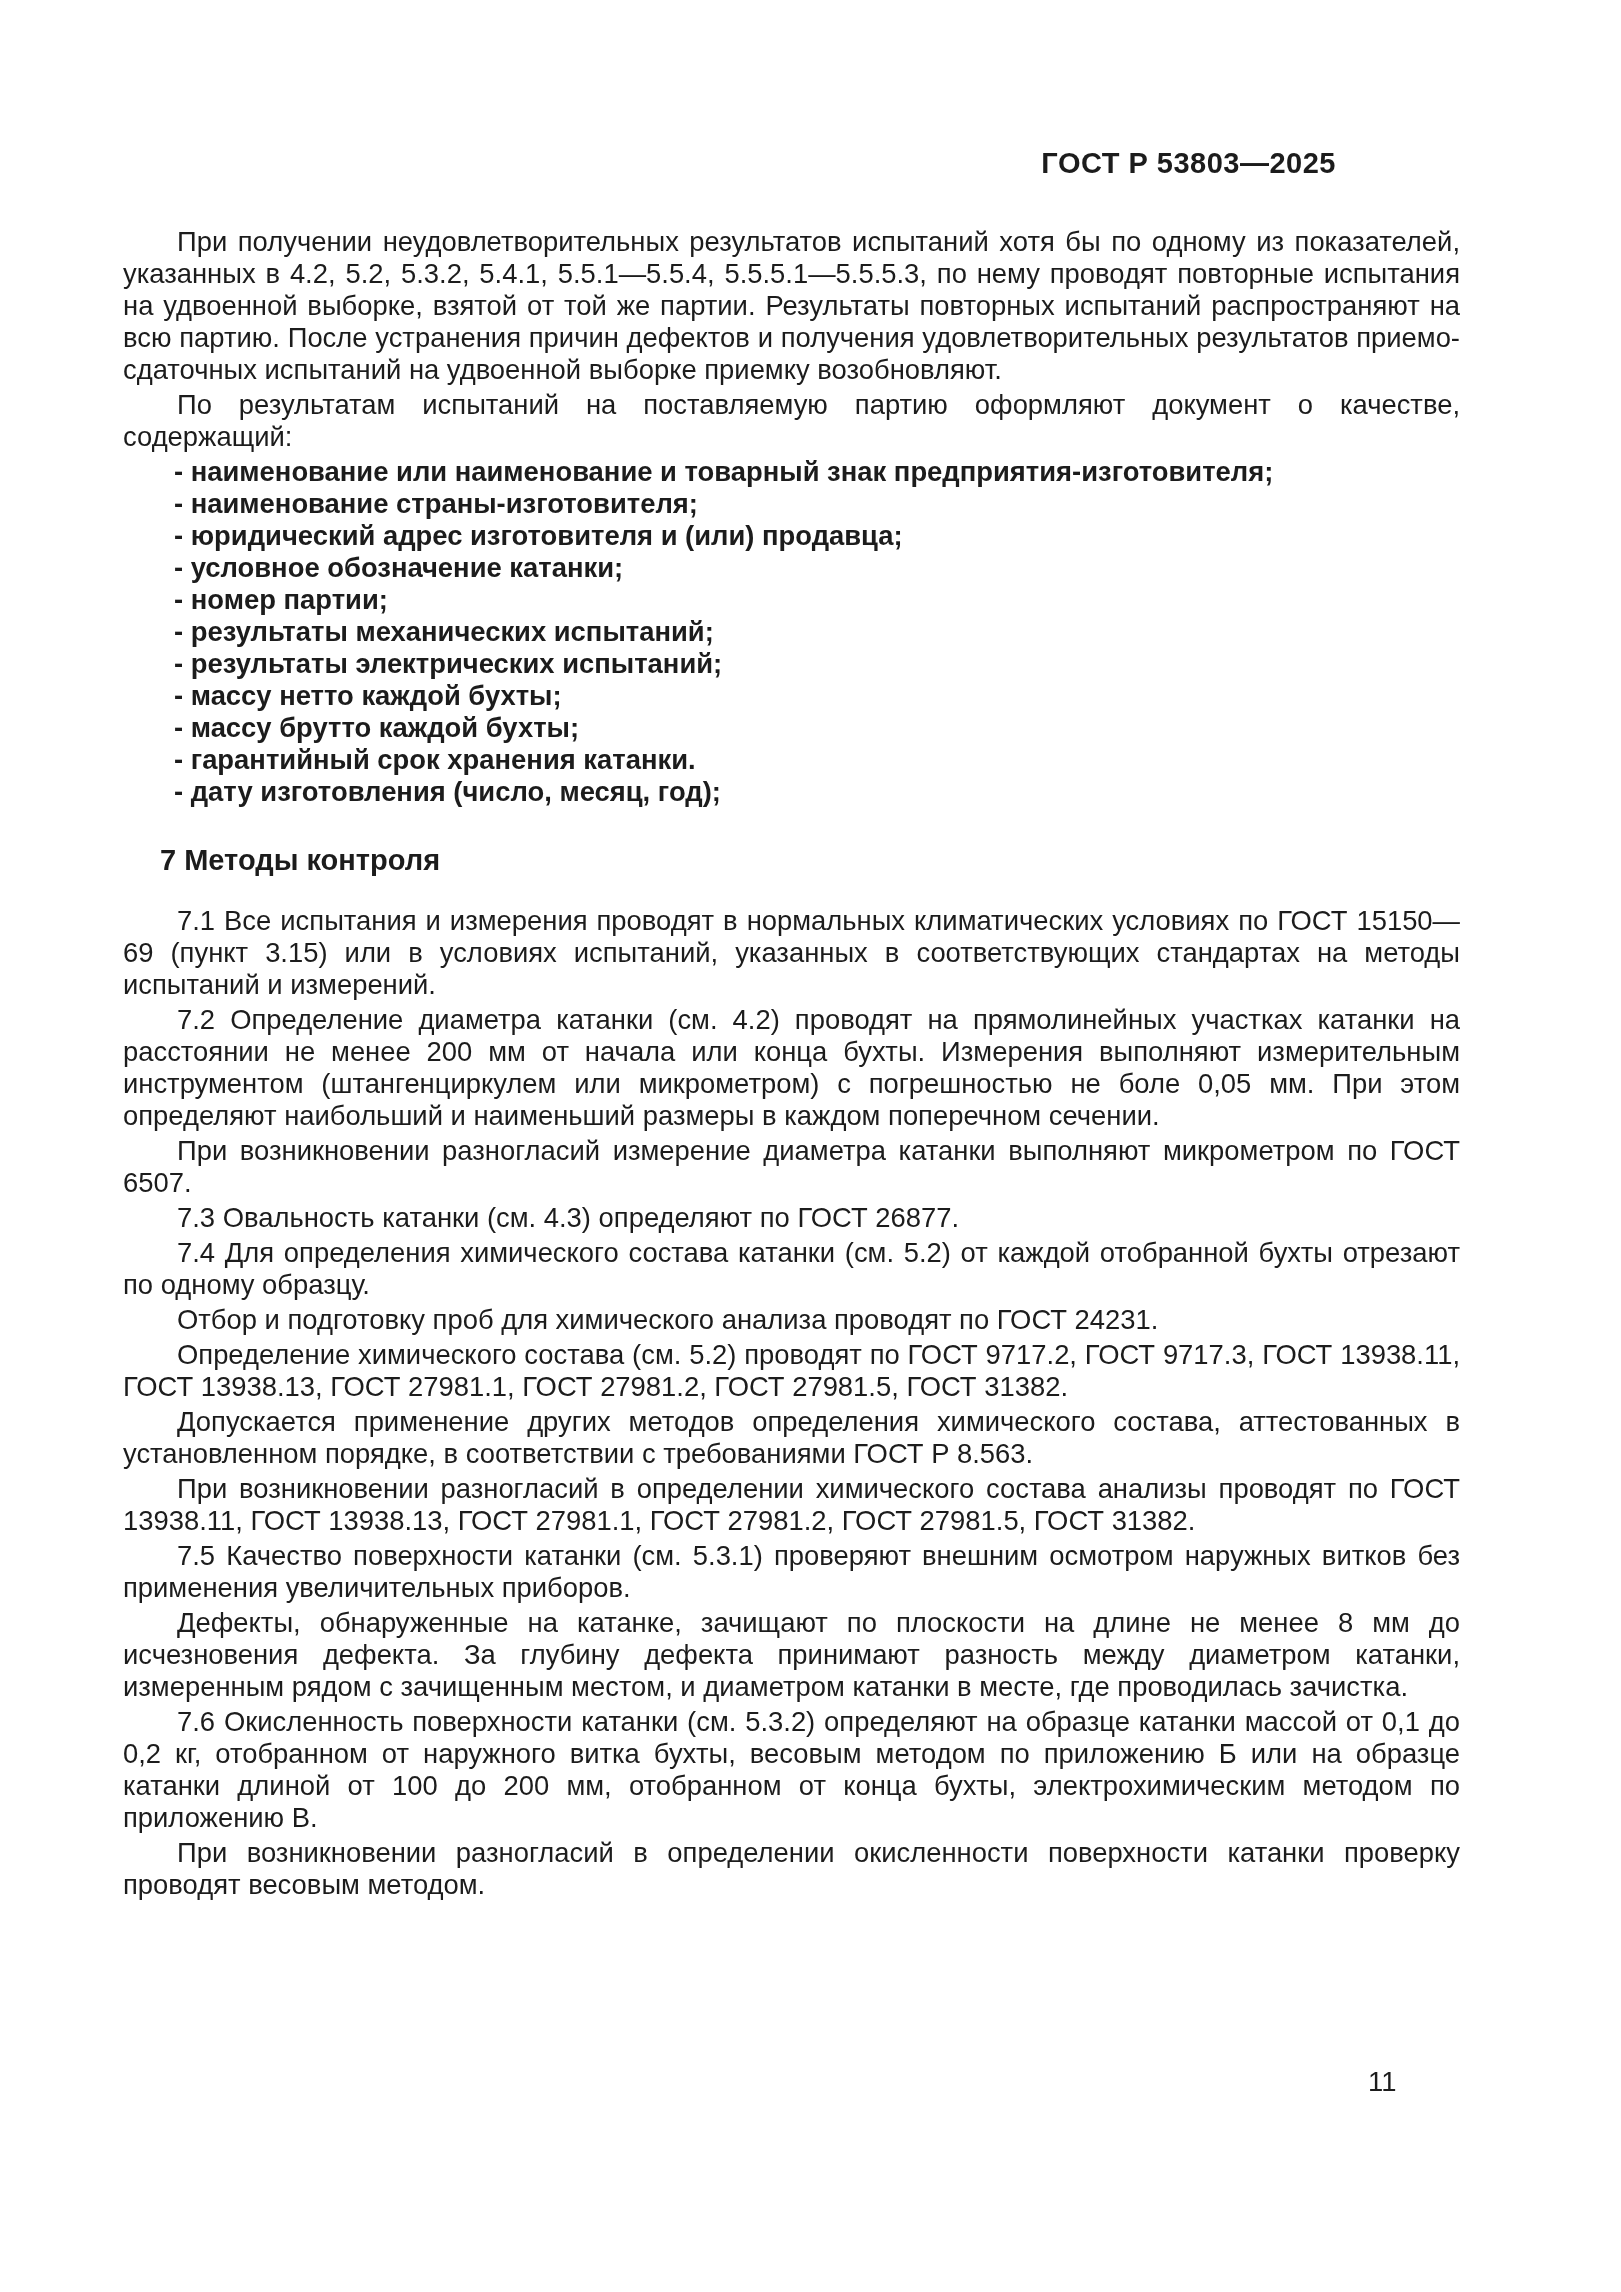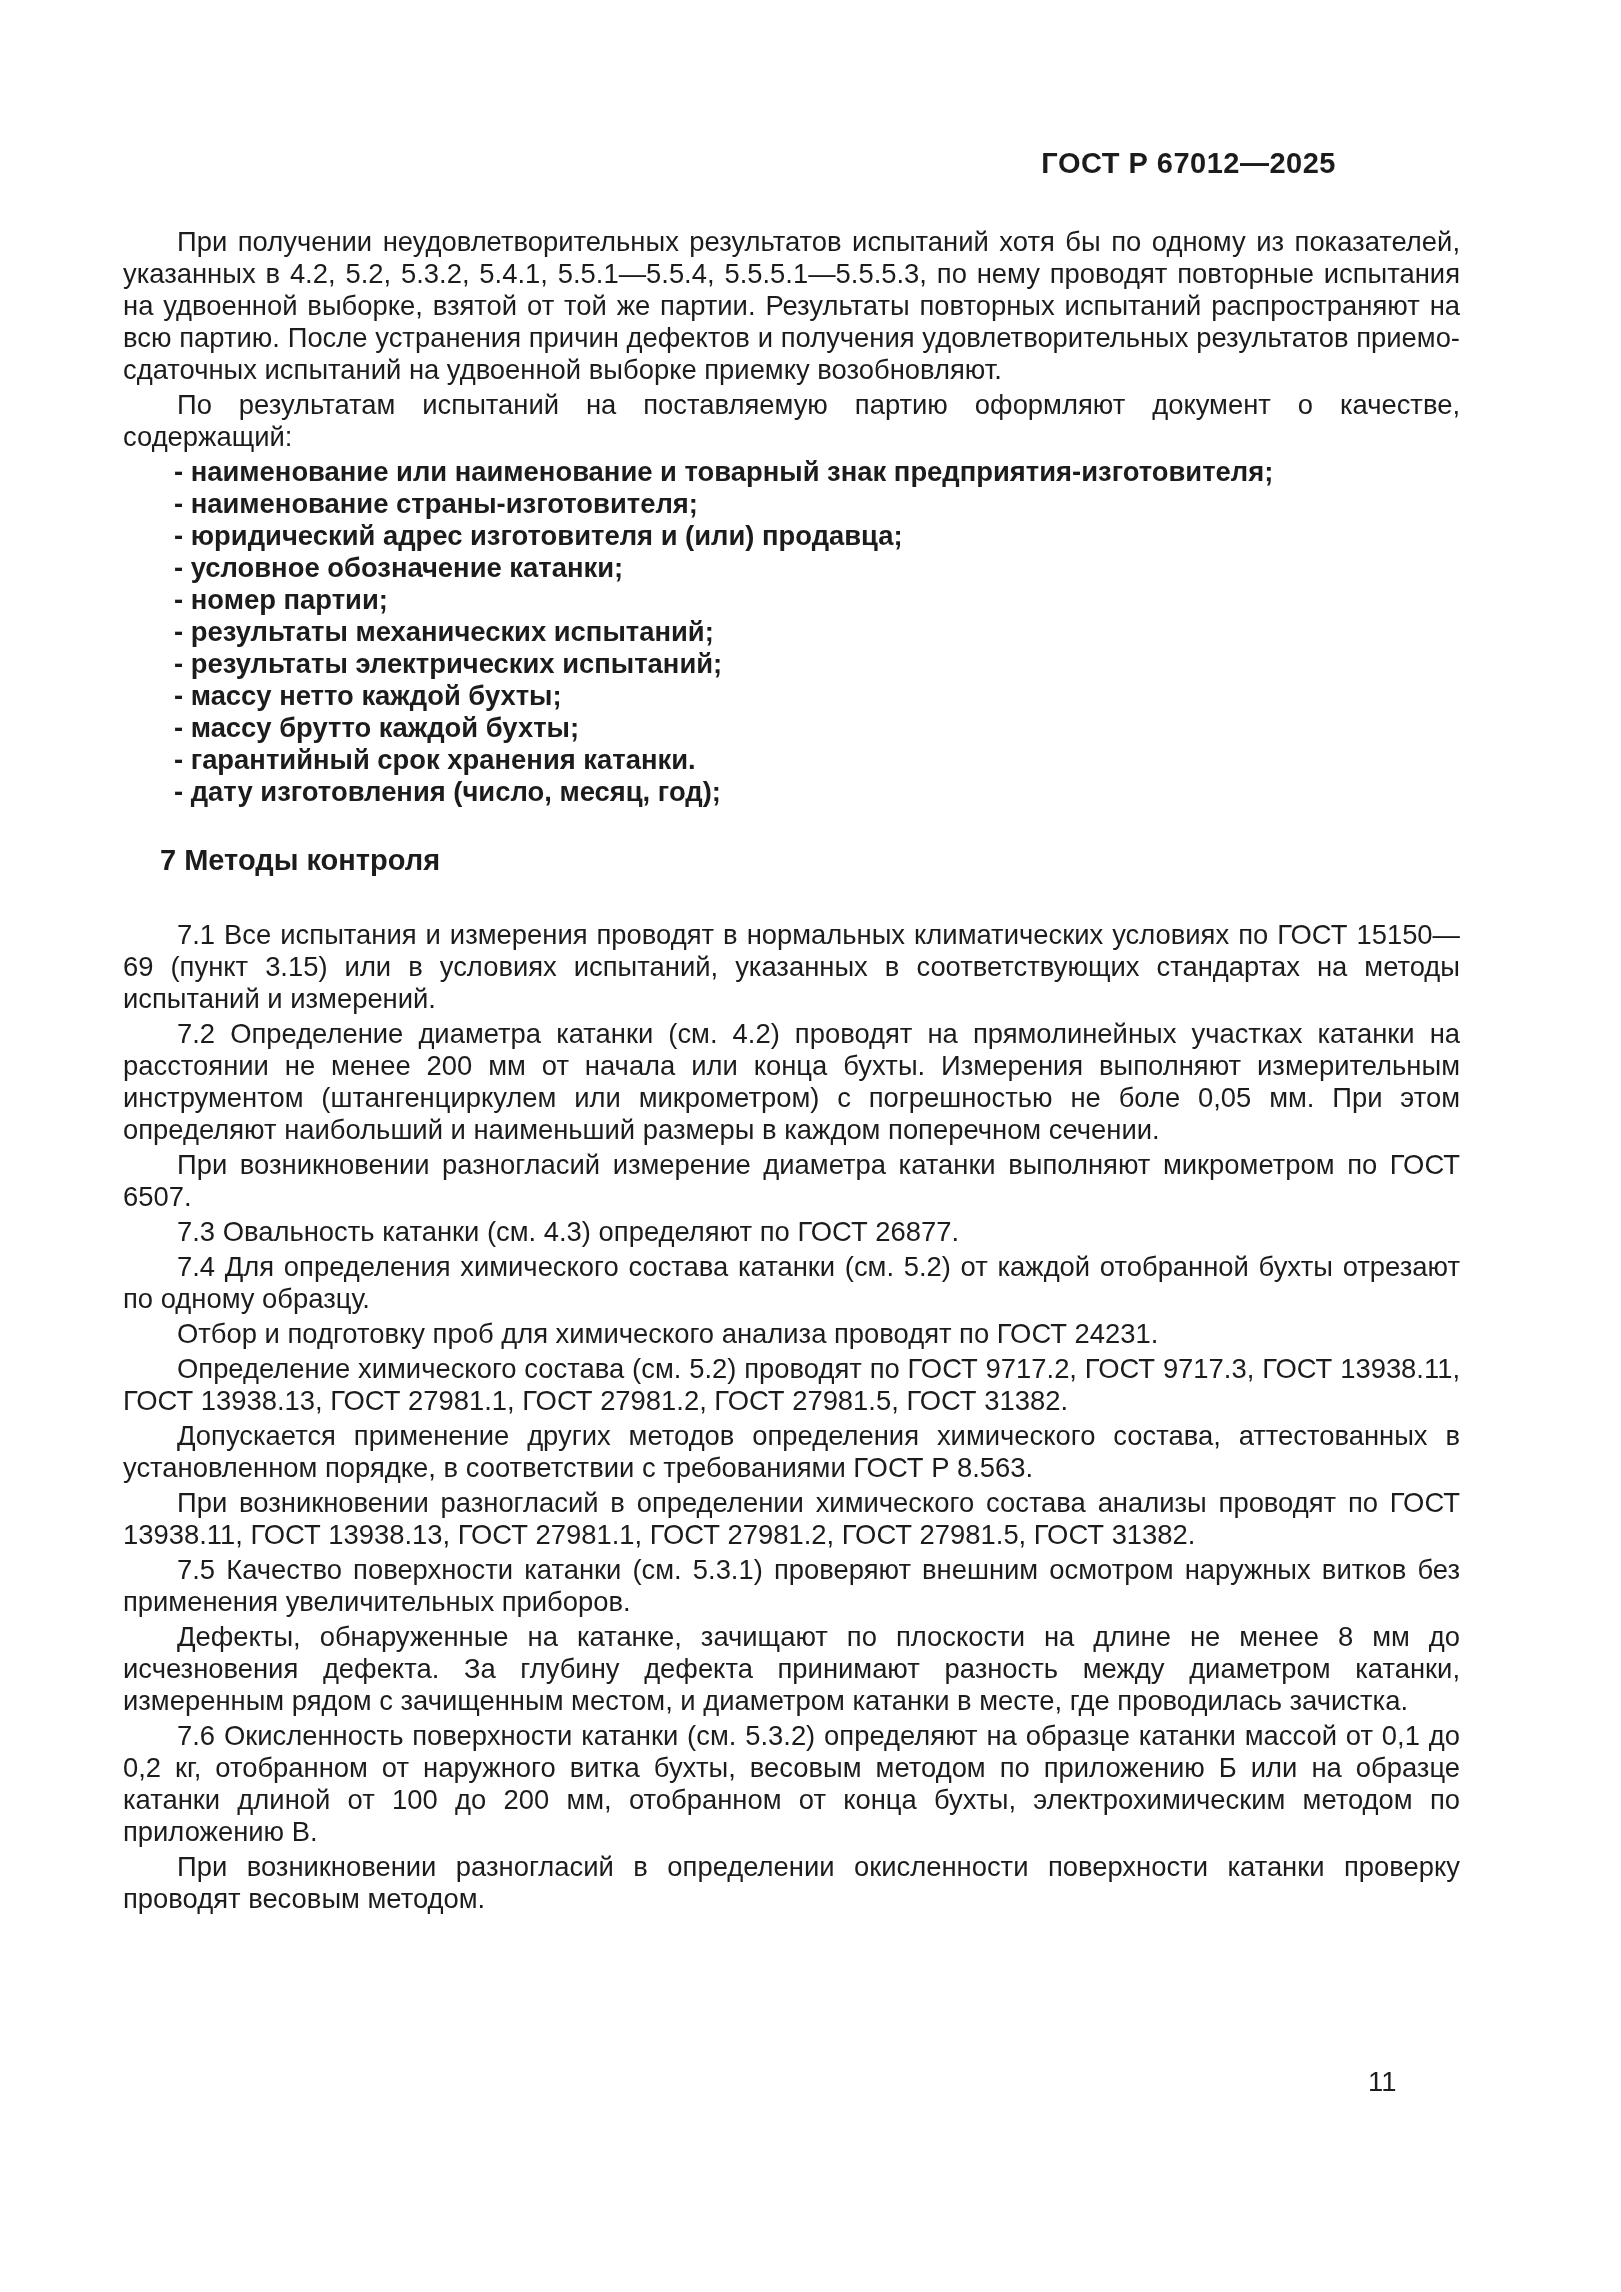--- a/index.html
+++ b/index.html
@@ -36,39 +36,39 @@
     text-indent: 54px;
     text-align: justify;
   }
   .li {
     margin: 0;
     text-indent: 54px;
     text-align: left;
     font-weight: bold;
   }
   .section-heading {
-    margin: 35px 0 41px 0;
+    margin: 35px 0 27px 0;
     font-size: 29px;
     line-height: 35px;
     font-weight: bold;
     text-indent: 40px;
   }
   .page-number {
     position: absolute;
     top: 2066px;
     left: 1368px;
     font-size: 27.4px;
   }
 </style>
 </head>
 <body>
 
 <div class="page">
 
-  <div class="doc-header">ГОСТ Р 67012—2025</div>
+  <div class="doc-header">ГОСТ Р 53803—2025</div>
 
   <div class="text-block">
 
     <p class="para">При получении неудовлетворительных результатов испытаний хотя бы по одному из показателей, указанных в 4.2, 5.2, 5.3.2, 5.4.1, 5.5.1—5.5.4, 5.5.5.1—5.5.5.3, по нему проводят повторные испытания на удвоенной выборке, взятой от той же партии. Результаты повторных испытаний распространяют на всю партию. После устранения причин дефектов и получения удовлетворительных результатов приемо-сдаточных испытаний на удвоенной выборке приемку возобновляют.</p>
 
     <p class="para">По результатам испытаний на поставляемую партию оформляют документ о качестве, содержащий:</p>
 
     <div>
       <p class="li">- наименование или наименование и товарный знак предприятия-изготовителя;</p>
       <p class="li">- наименование страны-изготовителя;</p>

